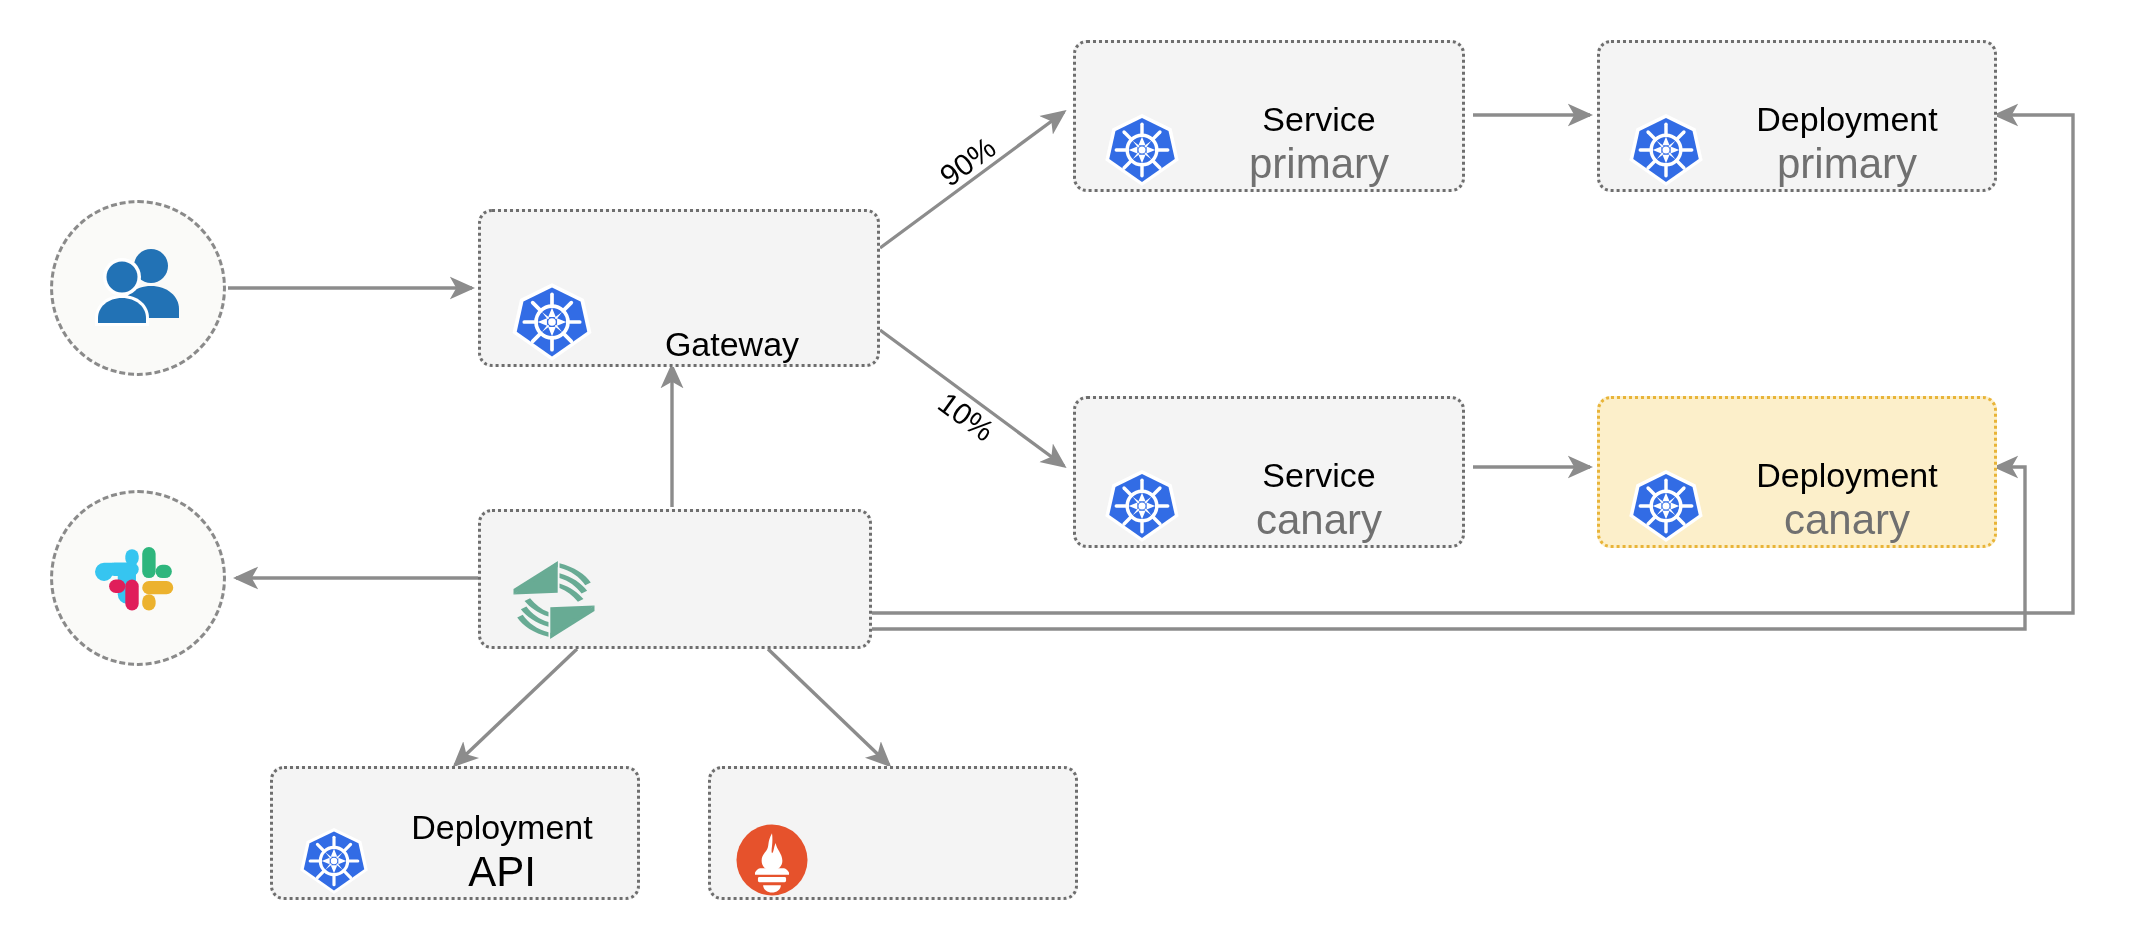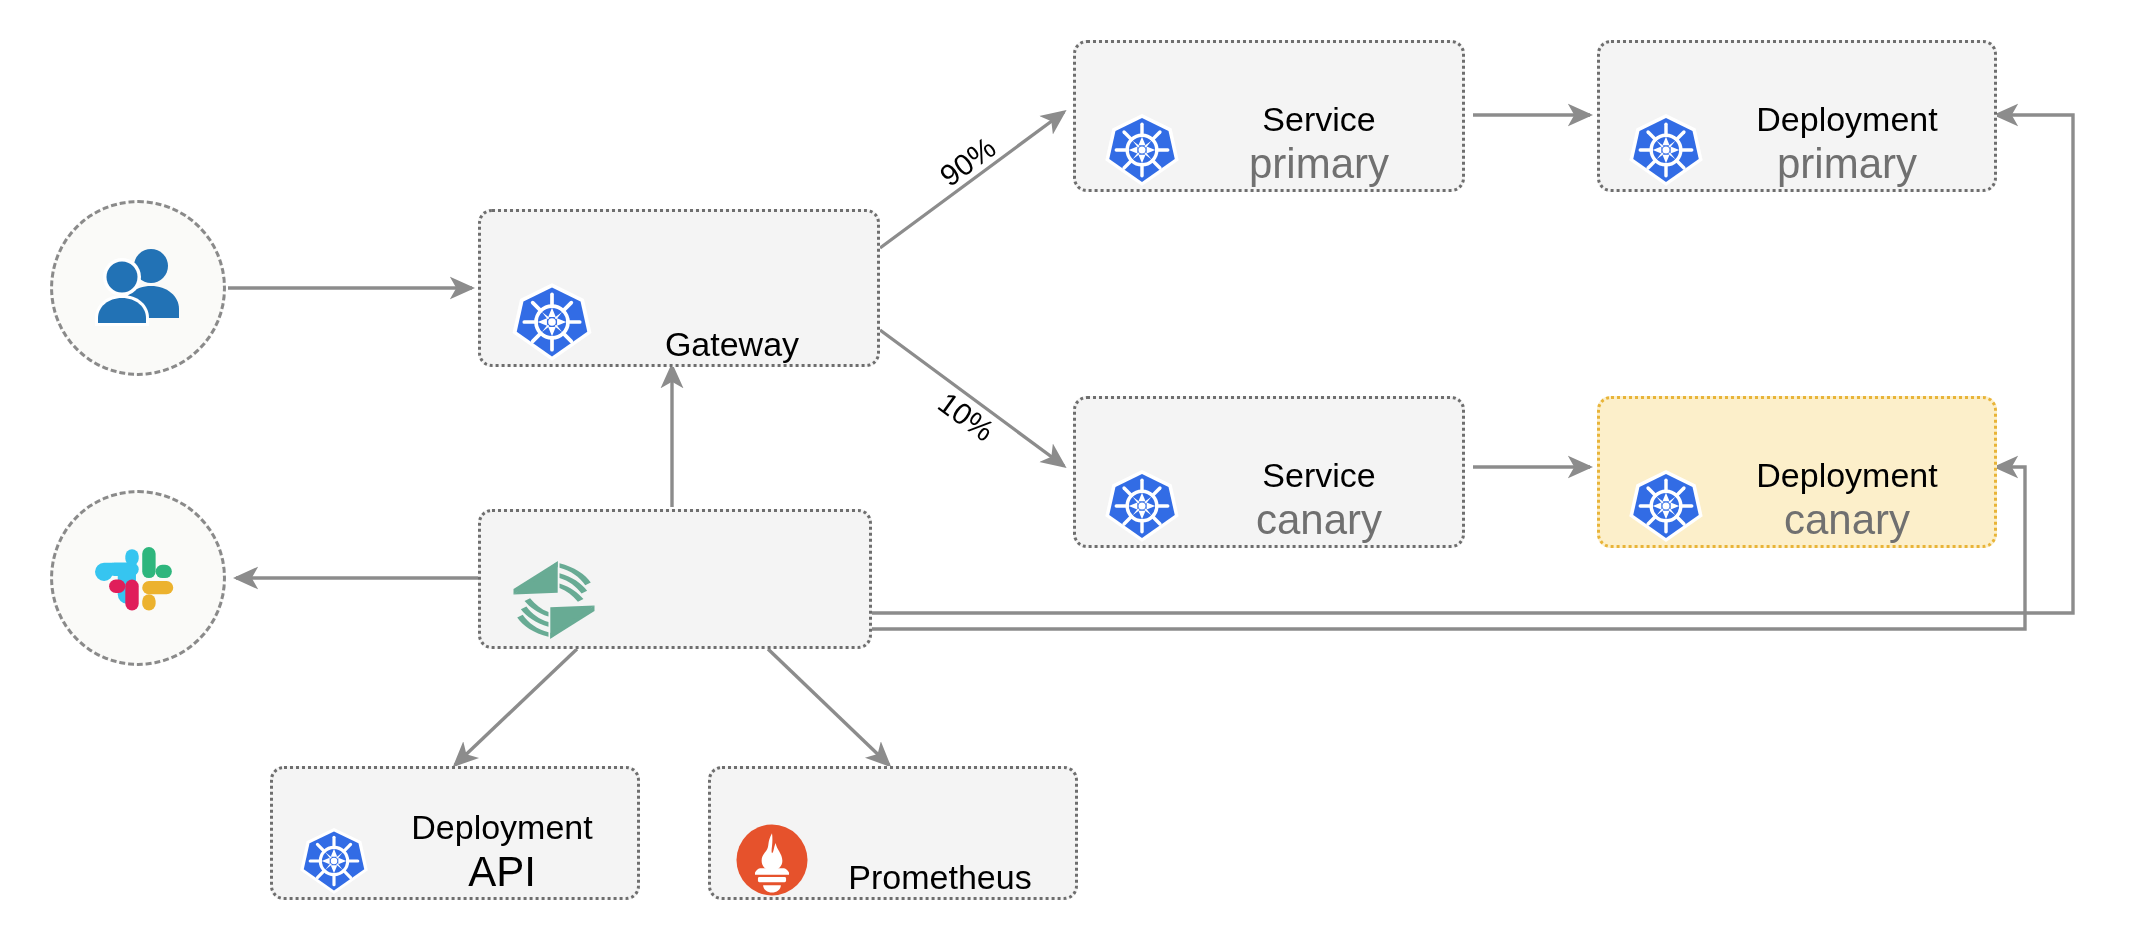--- a/index.html
+++ b/index.html
@@ -413,18 +413,15 @@
           <path d="M50 14 C43 26 47 32 42 38 C39 42 36 45 36 51 C36 58 41 64 50 64 C59 64 64 58 64 51 C64 41 56 36 55 27 C52 33 53 38 50 41 C48 37 52 28 50 14 Z"></path>
 
           <path d="M27 67 C27 67 30 61 34 61 L66 61 C70 61 73 67 73 67 L73 70 L27 70 Z"></path>
 
           <rect x="31" y="73" width="38" height="7" rx="2"></rect>
 
           <path d="M38 84 L62 84 C62 90 56 94 50 94 C44 94 38 90 38 84 Z"></path>
         </g>
       </svg>
     </span>
-    <span class="labels">
-      <span class="label-main">Prometheus</span>
-    </span>
   </div>
 
 </div>
 
 </body></html>

